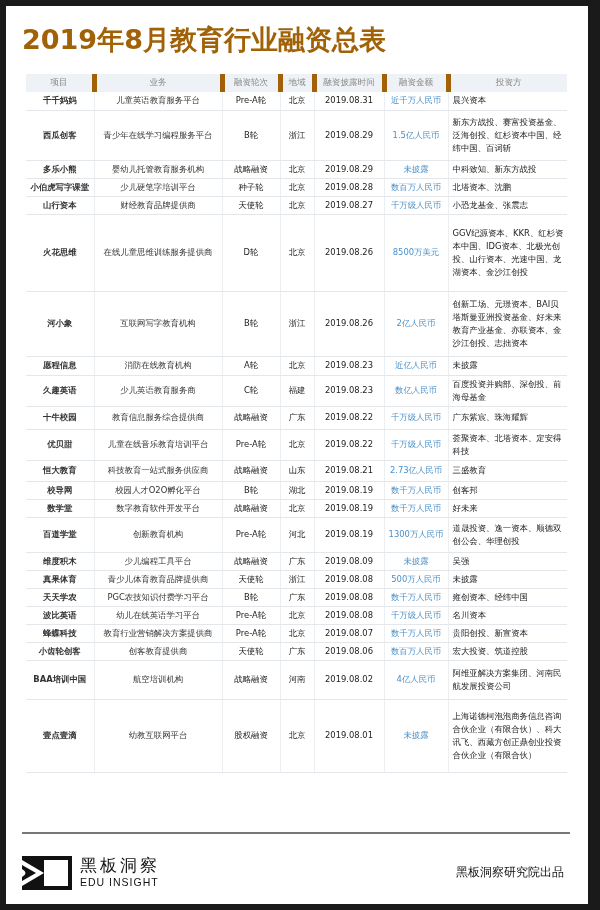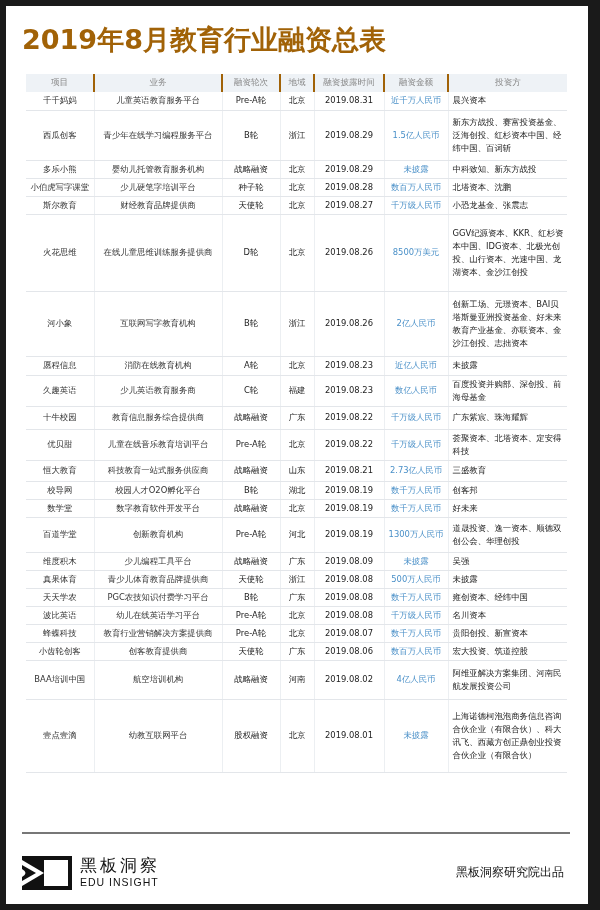--- a/index.html
+++ b/index.html
@@ -18,30 +18,30 @@
     font-family: "DejaVu Sans", sans-serif;
   }
   table.fin {
     position: absolute; left: 20px; top: 68px; width: 541px;
     border-collapse: collapse; table-layout: fixed;
     font-size: 8.4px; color: #222;
   }
   table.fin th {
     background: #eef2f6; color: #888; font-weight: normal;
     height: 18px; padding: 0; text-align: center; font-size: 8.6px;
-    border-right: 2px solid #a16207;
+    border-right: 5px solid #a16207;
   }
   table.fin th:last-child { border-right: none; margin-top: 21px; }
   table.fin td {
     padding: 0 2px; text-align: center; vertical-align: middle;
     border-bottom: 1px solid #e3e6ea; border-right: 1px solid #eceff2;
     line-height: 13px;
   }
   table.fin td:last-child { border-right: none; text-align: left; padding-left: 4px; }
-  td.proj { font-weight: normal; color: #333; }
+  td.proj { font-weight: bold; color: #333; }
   td.biz { color: #333; }
   td.amt { color: #4a90c8; }
   td.date { color: #222; }
   .divider {
     position: absolute; left: 16px; top: 826px; width: 548px; height: 2px; background: #777;
   }
   .logo { position: absolute; left: 16px; top: 848px; width: 140px; height: 40px; }
   .logo-mark { position: absolute; left: 0; top: 2px; width: 50px; height: 34px; }
   .logo-cn {
     position: absolute; left: 58px; top: 0px; font-size: 17px; color: #111; letter-spacing: 3px;
@@ -112,21 +112,21 @@
         <tr style="height: 18px;">
           <td class="proj">小伯虎写字课堂</td>
           <td class="biz">少儿硬笔字培训平台</td>
           <td class="round">种子轮</td>
           <td class="region">北京</td>
           <td class="date">2019.08.28</td>
           <td class="amt">数百万人民币</td>
           <td class="inv">北塔资本、沈鹏</td>
         </tr>
         <tr style="height: 18px;">
-          <td class="proj">斯尔教育</td>
+          <td class="proj">山行资本</td>
           <td class="biz">财经教育品牌提供商</td>
           <td class="round">天使轮</td>
           <td class="region">北京</td>
           <td class="date">2019.08.27</td>
           <td class="amt">千万级人民币</td>
           <td class="inv">小恐龙基金、张震志</td>
         </tr>
         <tr style="height: 77px;">
           <td class="proj">火花思维</td>
           <td class="biz">在线儿童思维训练服务提供商</td>

